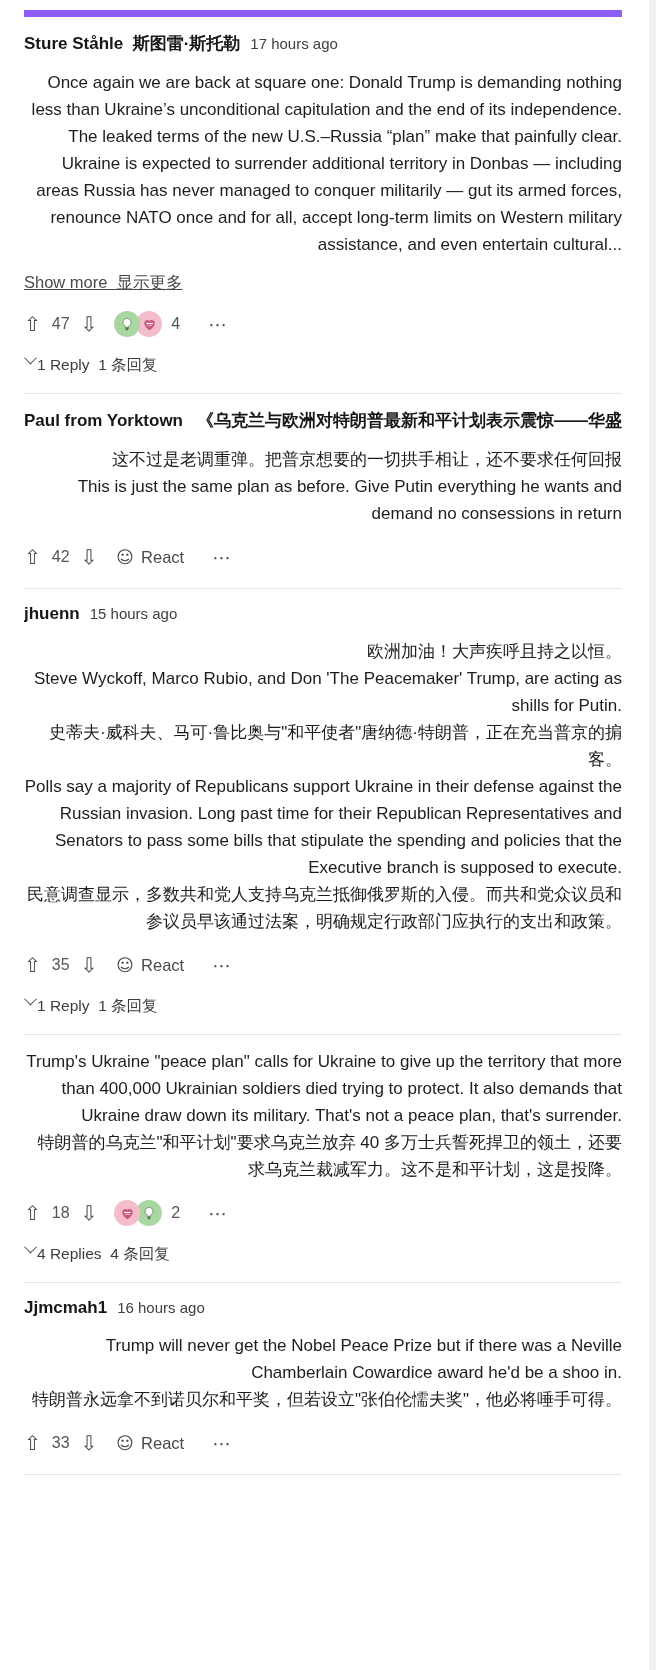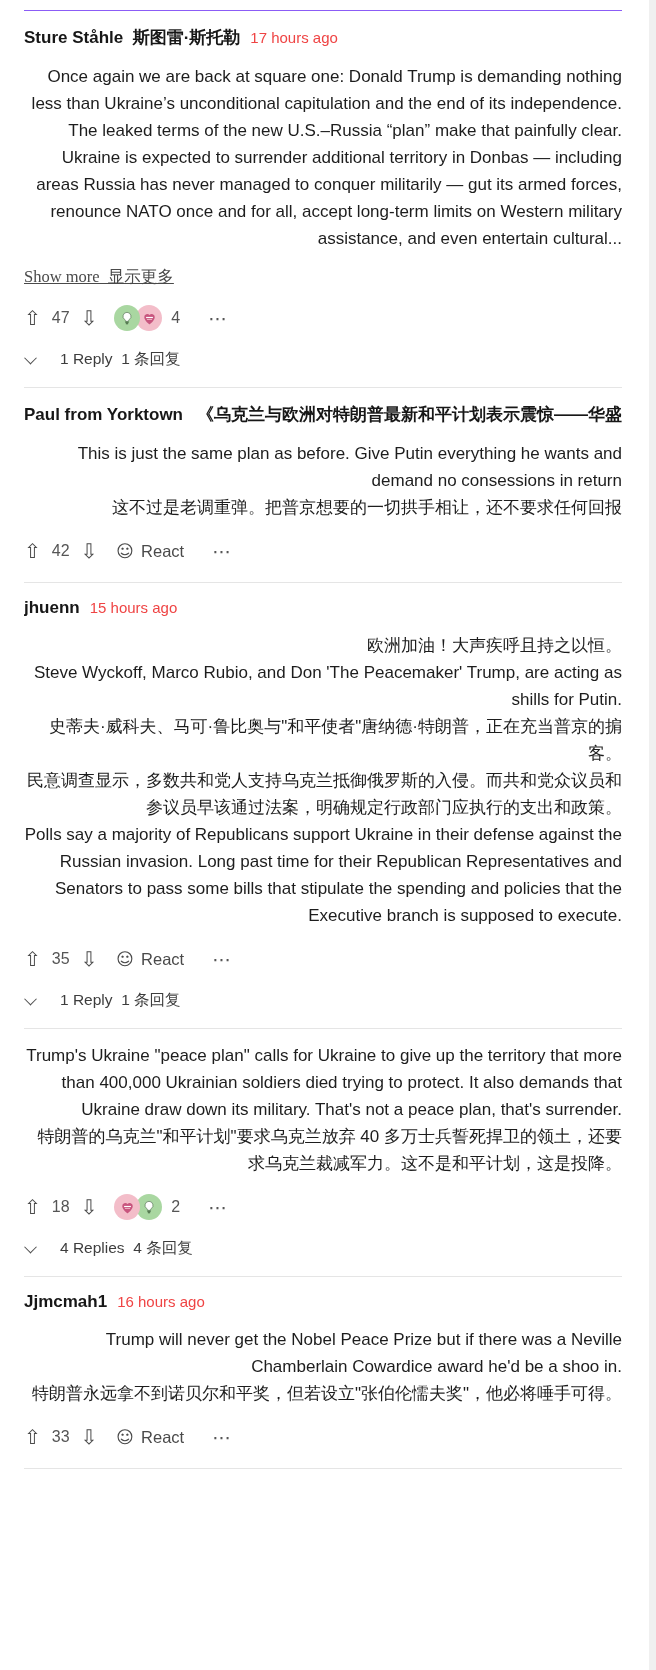--- a/index.html
+++ b/index.html
@@ -7,42 +7,42 @@
     width:656px;height:1670px;overflow:hidden;position:relative;
     font-family:"Liberation Sans","DejaVu Sans",sans-serif;
     -webkit-font-smoothing:antialiased;
   }
   .scroll-strip{
     position:absolute;top:0;right:0;width:7px;height:100%;
     background:#f0f0f0;z-index:5;
   }
   .list{
     margin:10px 34px 0 24px;
-    border-top:1px solid #8b5cf6;
+    border-top:7px solid #8b5cf6;
   }
   .comment{
     border-bottom:1px solid #e5e5e5;
     padding:13px 0 17px;
   }
   .c-header{
     margin:2px 0 14px;
     white-space:nowrap;overflow:hidden;
     display:flex;align-items:baseline;
   }
   .author{font-weight:700;font-size:17px;color:#171717;flex:none;}
   .title{font-weight:700;font-size:17px;color:#171717;margin-left:14px;flex:none;}
-  .timestamp{color:#ef4444;font-size:15px;margin-left:10px;flex:none;}
+  .timestamp{color:#404040;font-size:15px;margin-left:10px;flex:none;}
   .c-body .para{
     font-size:17px;line-height:27px;color:#1d1d1d;
     word-wrap:break-word;
     text-align:right;
   }
   .show-more{
     display:inline-block;margin-top:14px;
-    text-decoration:underline;color:#4a4a4a;font-size:16.5px;cursor:pointer;font-family:Liberation Serif, serif;
+    text-decoration:underline;color:#4a4a4a;font-size:16.5px;cursor:pointer;
   }
   .c-footer{
     margin-top:16px;height:28px;
     display:flex;align-items:center;color:#4f4f4f;
   }
   .vote{
     background:none;border:none;padding:0;margin:0;cursor:pointer;
     font-size:20px;line-height:1;color:#4a4a4a;
     font-family:"DejaVu Sans",sans-serif;
   }
@@ -64,21 +64,21 @@
     color:#4a4a4a;font-size:16.5px;
     font-family:"Liberation Sans","DejaVu Sans",sans-serif;
   }
   .smiley{font-size:17px;line-height:1;font-family:"DejaVu Sans",sans-serif;color:#4a4a4a;}
   .more{
     background:none;border:none;padding:0;cursor:pointer;
     margin-left:28px;color:#555;font-size:19px;line-height:1;
     font-family:"DejaVu Sans",sans-serif;
   }
   .replies{
-    margin-top:17px;display:flex;align-items:center;gap:25px;
+    margin-top:17px;display:flex;gap:2px;
     color:#3d3d3d;font-size:15.5px;cursor:pointer;
   }
   .chev{
     width:8px;height:8px;flex:none;
     border-right:1.6px solid #4f4f4f;border-bottom:1.6px solid #4f4f4f;
     transform:rotate(45deg) translate(-1px,-1px);
     margin-left:2px;
   }
 </style>
 </head>
@@ -130,22 +130,22 @@
     </div>
   </article>
 
   <article class="comment">
     <header class="c-header">
       <span class="author">Paul from Yorktown</span>
       <span class="title">《乌克兰与欧洲对特朗普最新和平计划表示震惊——华盛顿</span>
 
     </header>
     <div class="c-body">
+        <div class="para zh">这不过是老调重弹。把普京想要的一切拱手相让，还不要求任何回报</div>
         <div class="para en">This is just the same plan as before. Give Putin everything he wants and demand no consessions in return</div>
-        <div class="para zh">这不过是老调重弹。把普京想要的一切拱手相让，还不要求任何回报</div>
       </div>
 
     <footer class="c-footer">
       <button class="vote"><span>⇧</span></button>
       <span class="count">42</span>
       <button class="vote"><span>⇩</span></button>
 
       <button class="react">
         <span class="smiley">☺</span>
         <span>React</span>
@@ -158,22 +158,22 @@
   <article class="comment">
     <header class="c-header">
       <span class="author">jhuenn</span>
 
       <span class="timestamp">15 hours ago</span>
     </header>
     <div class="c-body">
         <div class="para zh">欧洲加油！大声疾呼且持之以恒。</div>
         <div class="para en">Steve Wyckoff, Marco Rubio, and Don 'The Peacemaker' Trump, are acting as shills for Putin.</div>
         <div class="para zh">史蒂夫·威科夫、马可·鲁比奥与"和平使者"唐纳德·特朗普，正在充当普京的掮客。</div>
+        <div class="para en">Polls say a majority of Republicans support Ukraine in their defense against the Russian invasion. Long past time for their Republican Representatives and Senators to pass some bills that stipulate the spending and policies that the Executive branch is supposed to execute.</div>
         <div class="para zh">民意调查显示，多数共和党人支持乌克兰抵御俄罗斯的入侵。而共和党众议员和参议员早该通过法案，明确规定行政部门应执行的支出和政策。</div>
-        <div class="para en">Polls say a majority of Republicans support Ukraine in their defense against the Russian invasion. Long past time for their Republican Representatives and Senators to pass some bills that stipulate the spending and policies that the Executive branch is supposed to execute.</div>
       </div>
 
     <footer class="c-footer">
       <button class="vote"><span>⇧</span></button>
       <span class="count">35</span>
       <button class="vote"><span>⇩</span></button>
 
       <button class="react">
         <span class="smiley">☺</span>
         <span>React</span>

